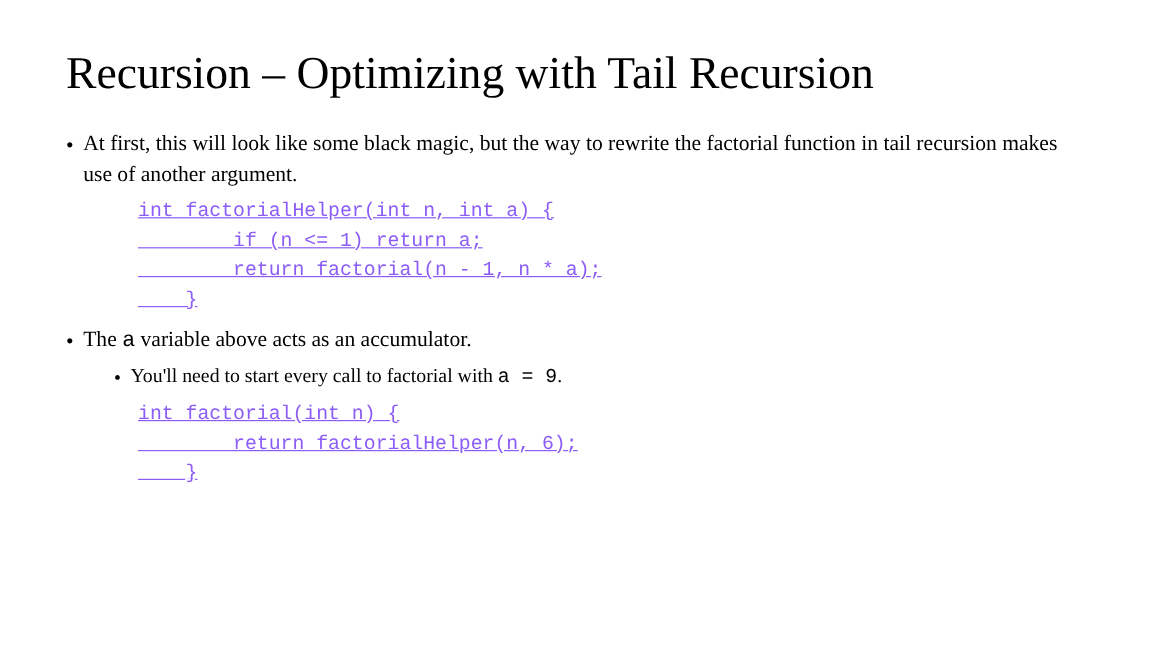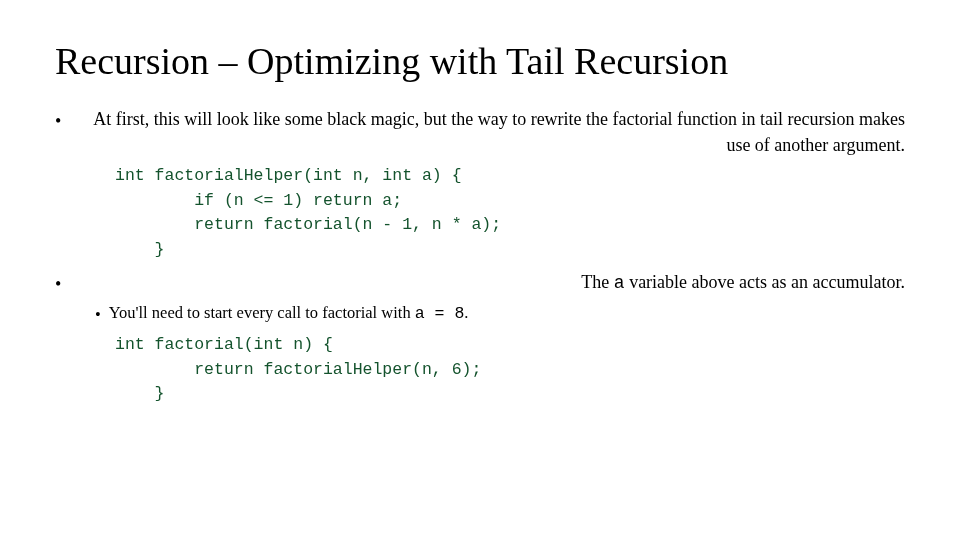--- a/index.html
+++ b/index.html
@@ -47,30 +47,30 @@
     }
 
     .bullet-dot {
       margin-right: 8px;
       flex-shrink: 0;
       margin-top: 2px;
     }
 
     .bullet-text {
       flex: 1;
-      text-align: right;
     }
 
     .code-block {
       font-family: 'Courier New', Courier, monospace;
       font-size: 16.5px;
-      color: #14532d;
+      color: #8b5cf6;
       margin: 6px 0 6px 60px;
       line-height: 1.5;
       white-space: pre;
+      text-decoration: underline;
     }
 
     .sub-bullet {
       display: flex;
       align-items: flex-start;
       margin-left: 40px;
       margin-top: 2px;
       margin-bottom: 2px;
       font-size: 16.5px;
     }
@@ -112,21 +112,21 @@
     <div class="bullet-item">
       <span class="bullet-dot">•</span>
       <span class="bullet-text">
         The <code>a</code> variable above acts as an accumulator.
       </span>
     </div>
 
     <div class="sub-bullet">
       <span class="sub-bullet-dot">•</span>
       <span class="sub-bullet-text">
-        You'll need to start every call to factorial with <code>a = 8</code>.
+        You'll need to start every call to factorial with <code>a = 9</code>.
       </span>
     </div>
 
     <div class="code-block">int factorial(int n) {
         return factorialHelper(n, 6);
     }</div>
 
   </div>
 </div>
 

